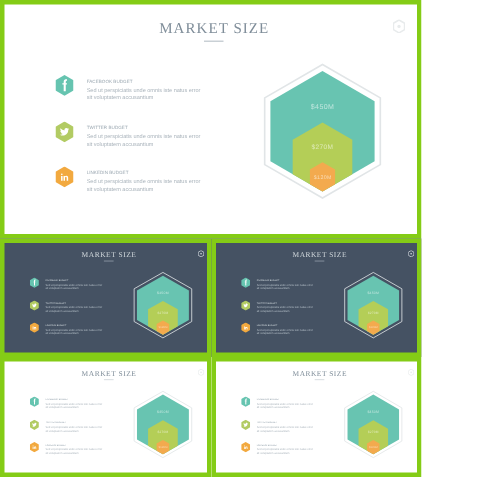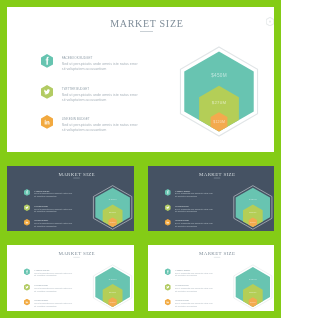--- a/index.html
+++ b/index.html
@@ -1,20 +1,20 @@
 <!DOCTYPE html>
 <html><head>
 <meta charset="utf-8">
 <title>Market Size slide deck</title>
 <style>
   html,body{margin:0;padding:0;}
   body{width:281px;height:318px;overflow:hidden;background:#ffffff;
        font-family:"Liberation Sans",sans-serif;}
   .deck{width:281px;height:318px;position:relative;}
-  .slide{position:absolute;box-sizing:border-box;border:7px solid #84cc16;overflow:hidden;}
+  .slide{position:absolute;box-sizing:border-box;border:3px solid #84cc16;overflow:hidden;}
   .s-main{left:0;top:0;width:281px;height:159px;}
   .s-r2a{left:0;top:159px;width:141px;height:79px;}
   .s-r2b{left:141px;top:159px;width:140px;height:79px;}
   .s-r3a{left:0;top:238px;width:141px;height:80px;}
   .s-r3b{left:141px;top:238px;width:140px;height:80px;}
   .light{background:#ffffff;}
   .dark{background:#455263;}
   .inner{position:absolute;left:0;top:0;width:279px;height:157px;transform-origin:0 0;}
 
   .logo{position:absolute;left:259.3px;top:10.2px;width:8px;height:9.24px;}

